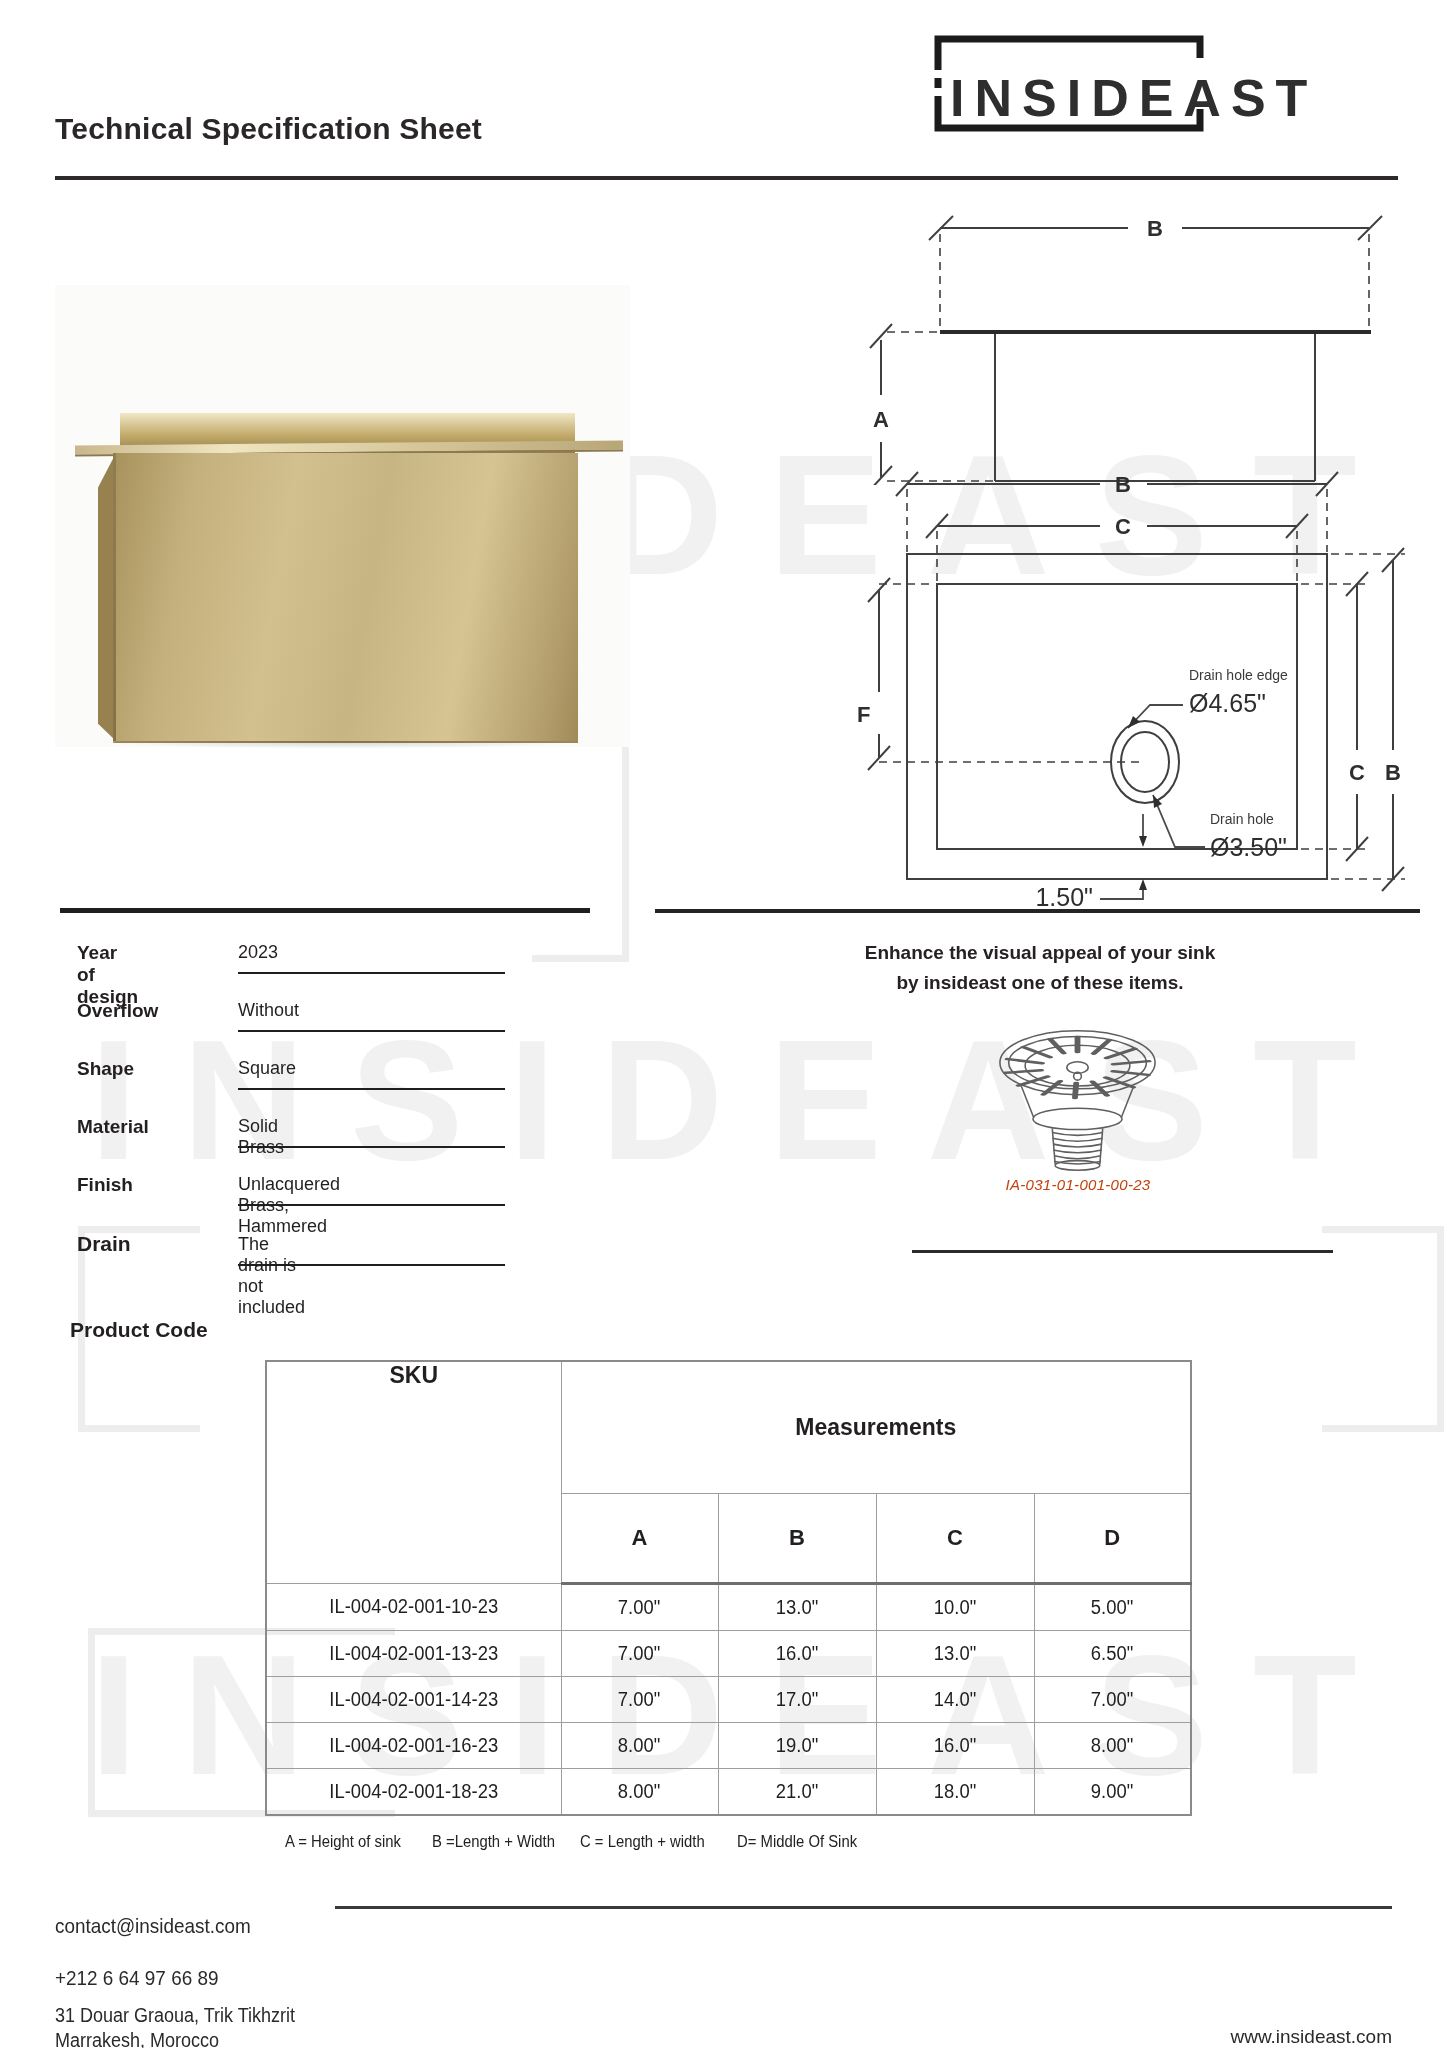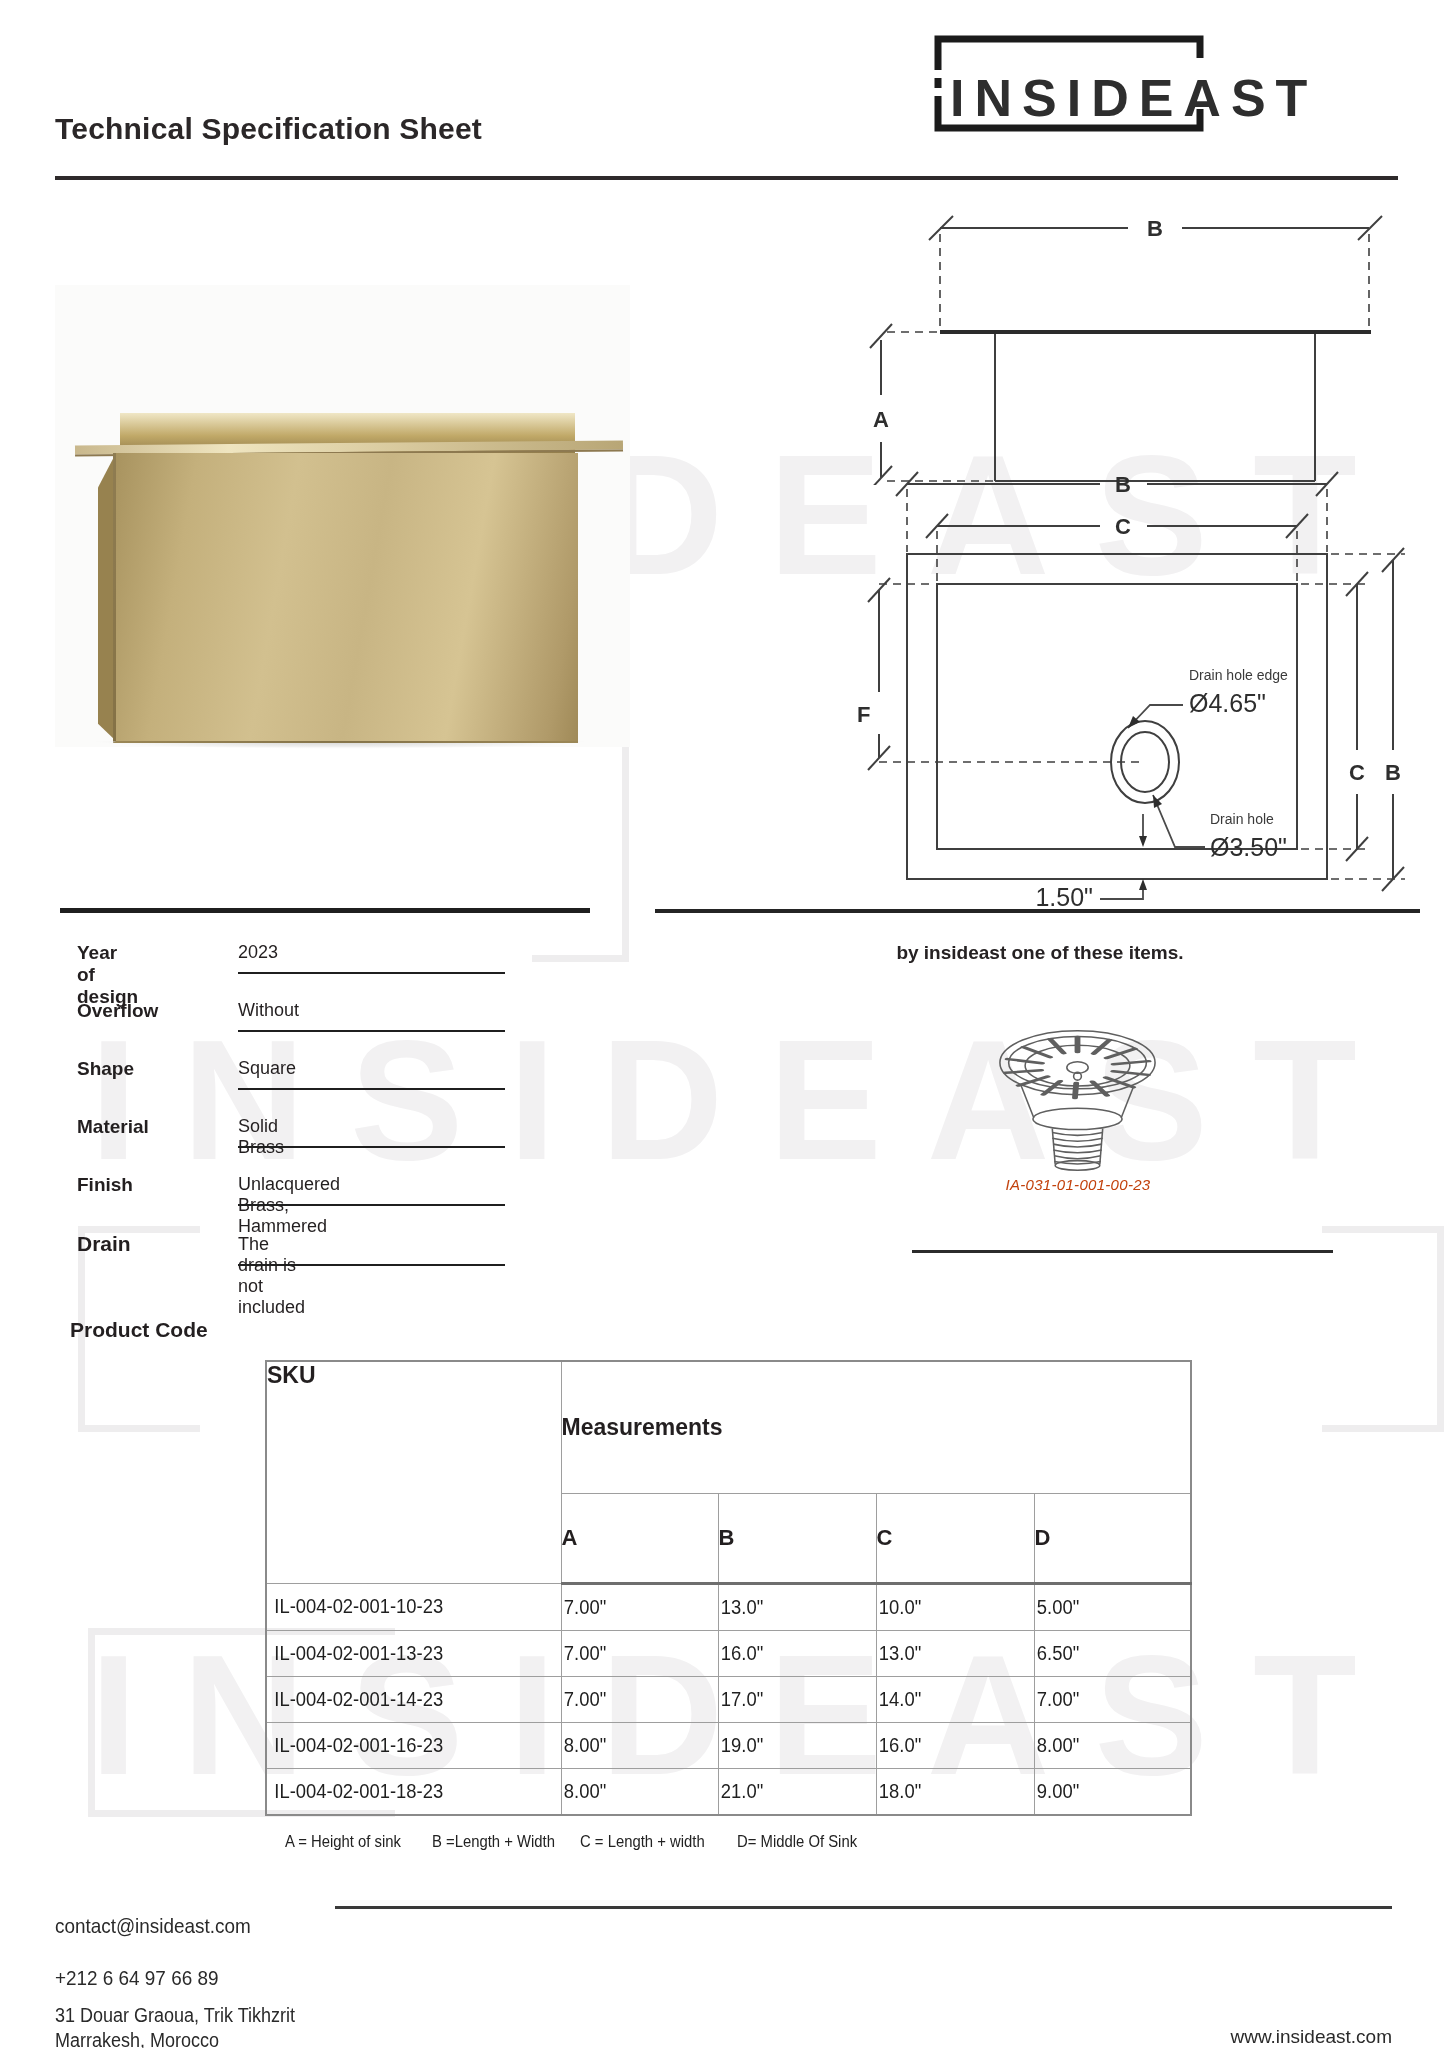--- a/index.html
+++ b/index.html
@@ -41,21 +41,21 @@
   .ann-small{font-size:14px;fill:#3a3a3a;}
   .ann-big{font-size:25px;fill:#2e2e2e;}
   .arrow{fill:#2e2e2e;stroke:none;}
   .strainer-line{stroke:#5f5f5f;stroke-width:1.6;fill:none;}
   
   .upsell{font-size:19px;font-weight:700;line-height:30px;text-align:center;color:#262223;}
   .item-code{font-size:15px;color:#c2410c;text-align:center;letter-spacing:.3px;font-style:italic;}
   
   .section-title{font-size:21px;font-weight:700;}
   table.pc{border-collapse:collapse;table-layout:fixed;width:925px;background:transparent;}
-  table.pc th,table.pc td{border:1.5px solid #9e9e9e;padding:0;text-align:left;}
+  table.pc th,table.pc td{border:1.5px solid #9e9e9e;padding:0;text-align:center;}
   table.pc{border:2px solid #8a8a8a;}
   th.sku-h{vertical-align:top;padding-top:46px;font-size:23px;}
   th.meas-h{text-align:left;padding-left:82px;font-size:23px;}
   tr.subhead th{height:88px;font-size:22px;border-bottom:3px solid #6e6e6e;}
   th.sku-h{border-bottom:3px solid #6e6e6e;}
   tr.datarow td{height:45px;font-size:20px;color:#1f1f1f;}
   .legend-item{position:absolute;font-size:16.5px;color:#222;}
   
   .footer-text{color:#2a2a2a;}
 </style>
@@ -214,20 +214,21 @@
         </div>
       <div class="abs spec-underline" style="top:1204px;"></div>
       <div class="abs" style="top:1232px;">
           <span class="spec-label" style="top:0;font-size:21px;">Drain</span>
           <span class="spec-value" style="top:2px;">The drain is not included</span>
         </div>
       <div class="abs spec-underline" style="top:1264px;"></div>
     </div>
 
     <div class="abs upsell" style="left:790px;top:938px;width:500px;">
+      <div>Enhance the visual appeal of your sink</div>
       <div>by insideast one of these items.</div>
     </div>
 
     <svg class="abs" style="left:990px;top:1020px;" width="175" height="160" viewBox="0 0 180 165">
       <ellipse class="strainer-line" cx="90" cy="44" rx="80" ry="33"></ellipse>
       <ellipse class="strainer-line" cx="90" cy="44" rx="71" ry="27"></ellipse>
       <ellipse class="strainer-line" cx="90" cy="47" rx="54" ry="21"></ellipse>
       <g transform="translate(90,49) scale(1,0.42)" stroke="#5f5f5f" stroke-width="6" stroke-linecap="round">
         <g transform="rotate(0)">
             <line y1="-75" y2="-38"></line>

